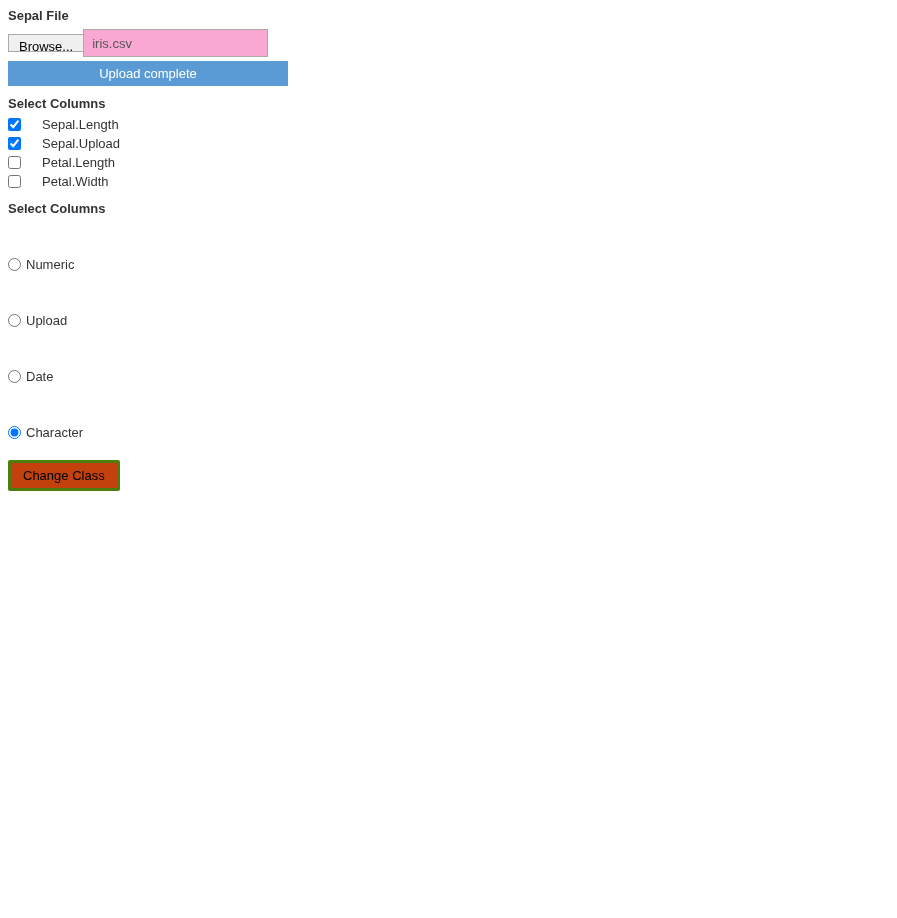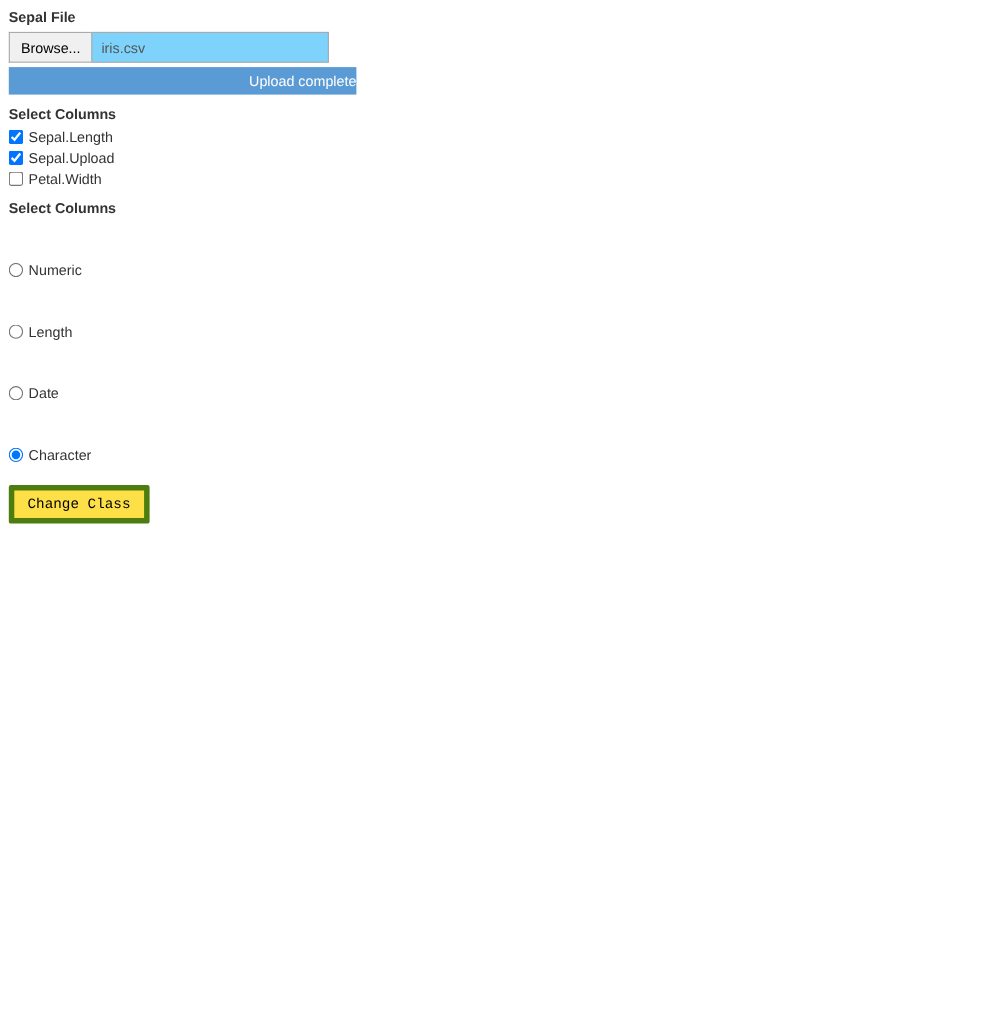--- a/index.html
+++ b/index.html
@@ -32,56 +32,56 @@
       margin-bottom: 4px;
     }
 
     .browse-btn {
       background: #f0f0f0;
       border: 1px solid #aaa;
       padding: 4px 10px;
       cursor: pointer;
       font-size: 13px;
       border-right: none;
-      height: 28px;
+      height: 18px;
     }
 
     .file-name-display {
       border: 1px solid #aaa;
       padding: 4px 8px;
       font-size: 13px;
       height: 28px;
-      width: 216px;
-      background: #7dd3fc;
+      width: 185px;
+      background: #f9a8d4;
       color: #555;
       display: flex;
       align-items: center;
     }
 
     .upload-complete-btn {
       background: #5b9bd5;
       color: #fff;
       border: none;
       padding: 5px 0;
-      width: 316px;
-      text-align: right;
+      width: 280px;
+      text-align: center;
       font-size: 13px;
       cursor: default;
       display: block;
     }
 
     .select-columns-section {
       margin-bottom: 12px;
     }
 
     .checkbox-item {
       display: flex;
       align-items: center;
       margin-bottom: 4px;
-      gap: 5px;
+      gap: 21px;
       cursor: pointer;
     }
 
     .checkbox-item input[type="checkbox"] {
       margin: 0;
       cursor: pointer;
     }
 
     .radio-item {
       display: flex;
@@ -91,28 +91,27 @@
       cursor: pointer;
       margin-top: 41px;
     }
 
     .radio-item input[type="radio"] {
       margin: 0;
       cursor: pointer;
     }
 
     .change-class-btn {
-      background: #fde047;
-      border: 5px solid #4d7c0f;
+      background: #c2410c;
+      border: 3px solid #4d7c0f;
       padding: 5px 12px;
       font-size: 13px;
       cursor: pointer;
       margin-top: 8px;
       border-radius: 2px;
-      font-family: Liberation Mono, monospace;
     }
   </style>
 </head>
 <body>
 
 
 
 
 <div class="upload-section">
   <div class="section-title">Sepal File</div>
@@ -130,40 +129,44 @@
   <label class="checkbox-item">
     <input type="checkbox" checked="" style="">
     <span>Sepal.Length</span>
   </label>
 
   <label class="checkbox-item">
     <input type="checkbox" checked="" style="">
     <span>Sepal.Upload</span>
   </label>
 
+  <label class="checkbox-item">
+    <input type="checkbox" style="">
+    <span>Petal.Length</span>
+  </label>
 
   <label class="checkbox-item">
     <input type="checkbox" style="">
     <span>Petal.Width</span>
   </label>
 
 </div>
 
 
 <div class="select-columns-section">
   <div class="section-title">Select Columns</div>
 
   <label class="radio-item">
     <input type="radio" name="column-type" style="">
     <span>Numeric</span>
   </label>
 
   <label class="radio-item">
     <input type="radio" name="column-type" style="">
-    <span>Length</span>
+    <span>Upload</span>
   </label>
 
   <label class="radio-item">
     <input type="radio" name="column-type" style="">
     <span>Date</span>
   </label>
 
   <label class="radio-item">
     <input type="radio" name="column-type" checked="" style="">
     <span>Character</span>

